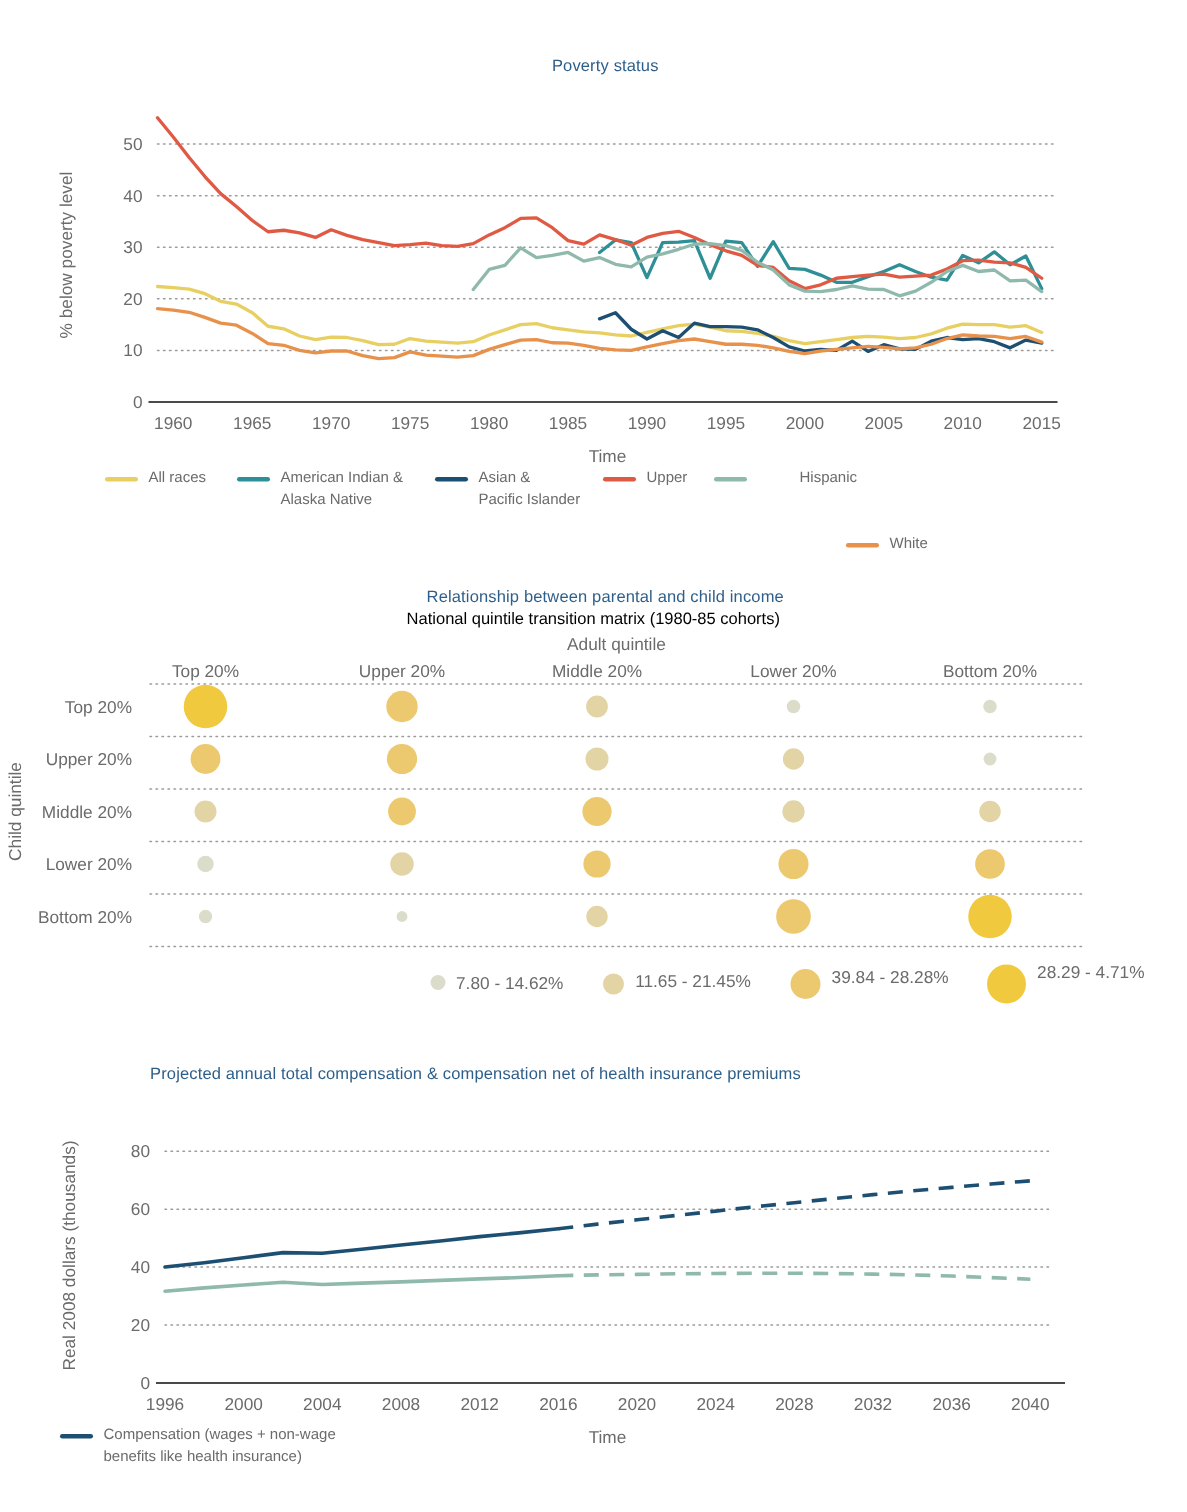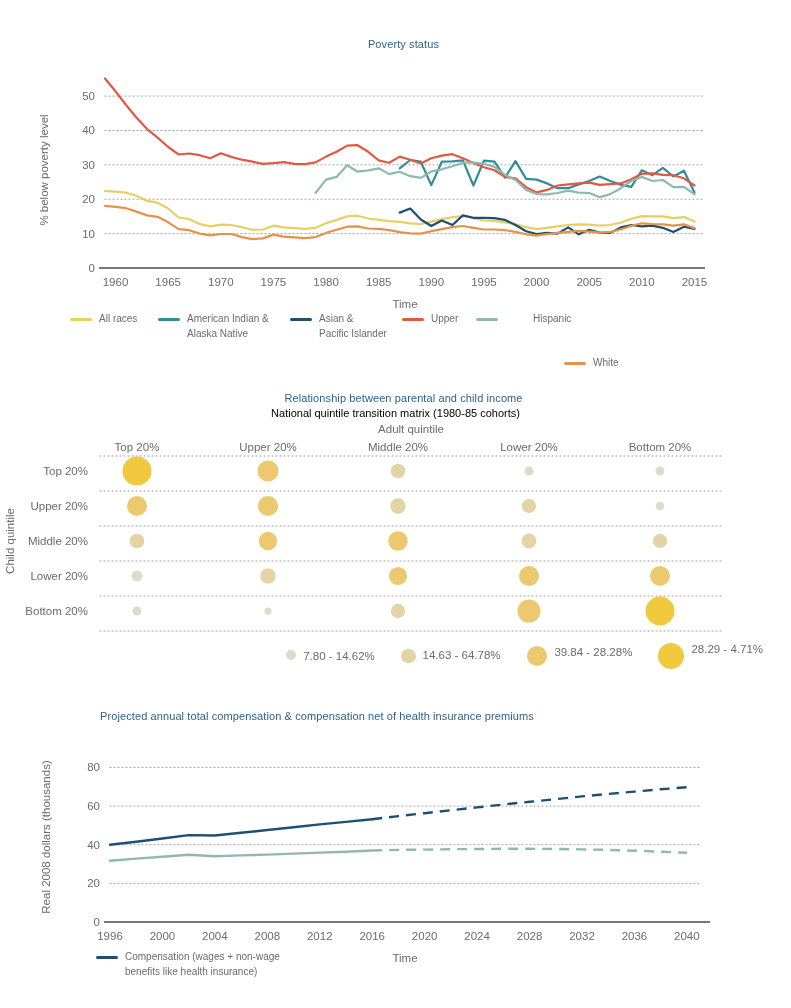--- a/index.html
+++ b/index.html
@@ -172,21 +172,21 @@
         <circle cx="660" cy="192" r="14.50" fill="#f0c93f"></circle>
       </svg>
   </div>
   <div class="matrix-legend" id="legend-matrix" style="padding-right:28px;margin-top:4px;">
       <div class="ml-item">
         <span class="ml-dot" style="width: 10.4px; height: 10.4px; background: rgb(220, 220, 203);"></span>
         <span>7.80 - 14.62%</span>
       </div>
       <div class="ml-item">
         <span class="ml-dot" style="width: 14.8px; height: 14.8px; background: rgb(227, 212, 166);"></span>
-        <span>14.63 - 64.78%</span>
+        <span>11.65 - 21.45%</span>
       </div>
       <div class="ml-item">
         <span class="ml-dot" style="width: 20.8px; height: 20.8px; background: rgb(236, 201, 110);"></span>
         <span>39.84 - 28.28%</span>
       </div>
       <div class="ml-item">
         <span class="ml-dot" style="width: 26px; height: 26px; background: rgb(240, 201, 63);"></span>
         <span>28.29 - 4.71%</span>
       </div>
     </div>
@@ -219,19 +219,19 @@
         <text x="634.4444444444445" y="218" text-anchor="middle" class="tick-text">2036</text>
         <text x="686.8888888888889" y="218" text-anchor="middle" class="tick-text">2040</text>
         <text x="405" y="240" text-anchor="middle" class="axis-label">Time</text>
         <text x="0" y="0" text-anchor="middle" class="axis-label" transform="translate(50,115) rotate(-90)">Real 2008 dollars (thousands)</text>
         <path d="M110.0 122.7 L136.2 119.8 L162.4 116.5 L188.7 113.1 L214.9 113.5 L241.1 110.8 L267.3 108.0 L293.6 105.3 L319.8 102.4 L346.0 99.9 L372.2 97.2 " fill="none" stroke="#1d4f72" stroke-width="2.4" stroke-linejoin="round" stroke-linecap="round"></path>
         <path d="M372.2 97.2 L398.4 94.1 L424.7 91.2 L450.9 88.3 L477.1 85.4 L503.3 82.5 L529.6 79.8 L555.8 77.1 L582.0 74.4 L608.2 71.9 L634.4 69.6 L660.7 67.3 L686.9 65.2 " fill="none" stroke="#1d4f72" stroke-width="2.4" stroke-dasharray="10,7" stroke-linejoin="round" stroke-linecap="butt"></path>
         <path d="M110.0 138.8 L136.2 136.6 L162.4 134.7 L188.7 132.8 L214.9 134.3 L241.1 133.4 L267.3 132.6 L293.6 131.6 L319.8 130.6 L346.0 129.7 L372.2 128.5 " fill="none" stroke="#8fb9ad" stroke-width="2.4" stroke-linejoin="round" stroke-linecap="round"></path>
         <path d="M372.2 128.5 L398.4 127.9 L424.7 127.6 L450.9 127.2 L477.1 127.0 L503.3 126.8 L529.6 126.8 L555.8 127.0 L582.0 127.4 L608.2 127.9 L634.4 128.7 L660.7 129.7 L686.9 130.8 " fill="none" stroke="#8fb9ad" stroke-width="2.4" stroke-dasharray="10,7" stroke-linejoin="round" stroke-linecap="butt"></path>
       </svg>
   </div>
-  <div class="legend-row" id="legend-comp" style="padding-left:96px;margin-top:2px;">
+  <div class="legend-row" id="legend-comp" style="padding-left:40px;margin-top:2px;">
       <div class="legend-item" style="width: 300px; margin-right: 70px;">
         <span class="swatch" style="background: rgb(29, 79, 114);"></span>
         <span class="legend-label">Compensation (wages + non-wage<br>benefits like health insurance)</span>
       </div>
     </div>
 </div>
 
 </body></html>

